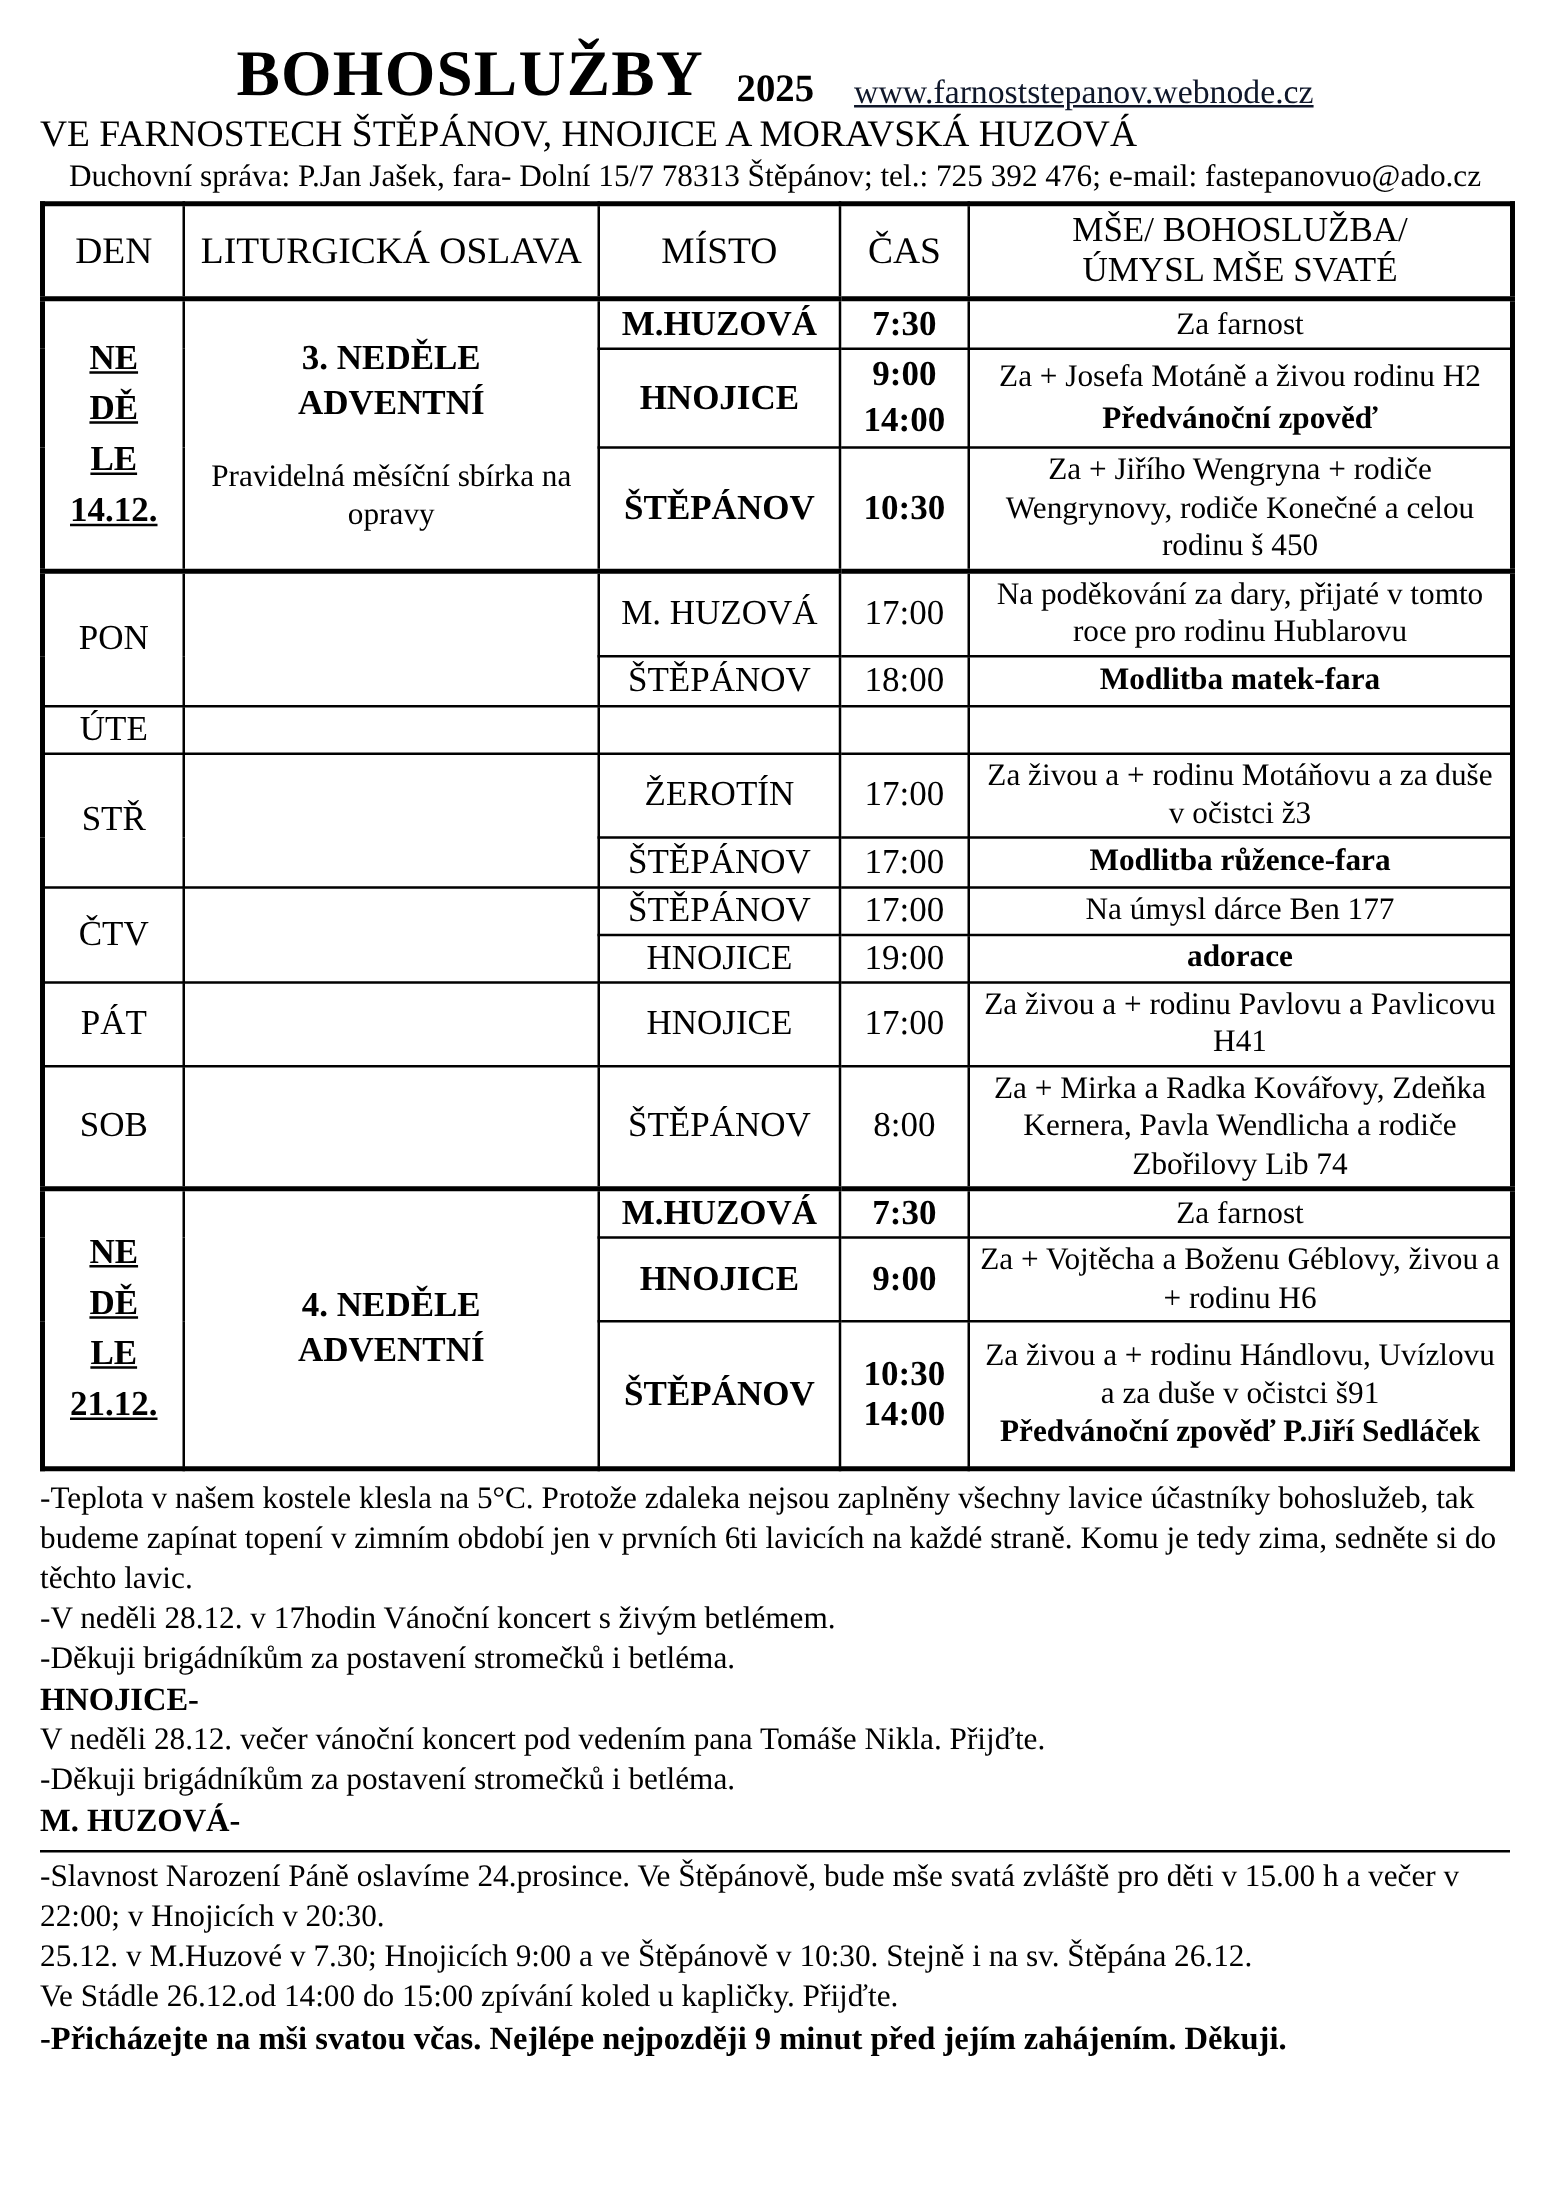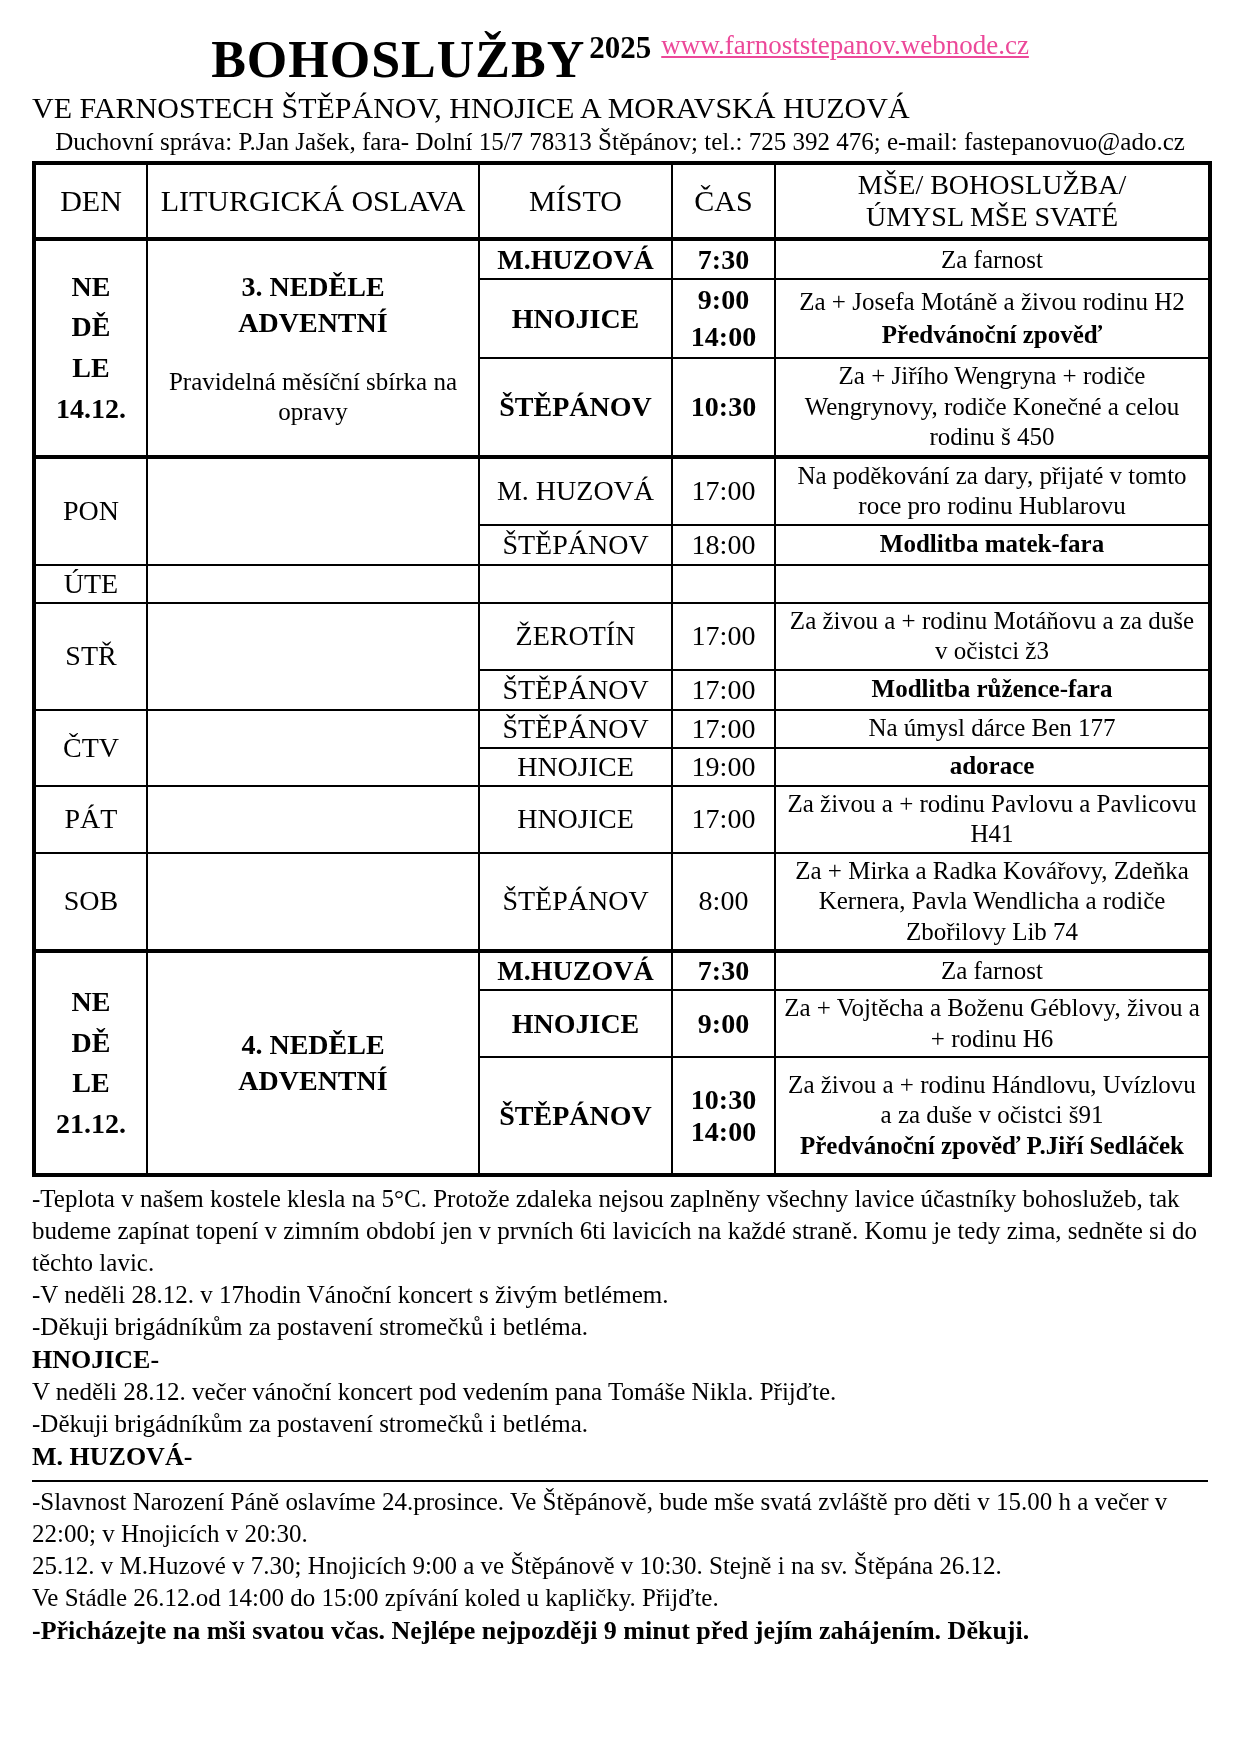--- a/index.html
+++ b/index.html
@@ -2,37 +2,37 @@
 <html><head>
 <meta charset="utf-8">
 <style>
   html,body { margin:0; padding:0; background:#ffffff; }
   .page {
     width:1240px; height:1754px; margin:0 auto; background:#ffffff;
     font-family:"Liberation Serif", serif; color:#000;
     box-sizing:border-box; padding:26px 32px 0 32px; position:relative;
   }
   
-  .title-row { display:flex; justify-content:center; align-items:flex-start; gap:4px; margin-top:4px; }
+  .title-row { display:flex; justify-content:center; align-items:flex-end; gap:26px; margin-top:4px; }
   .main-title { font-size:52px; font-weight:bold; letter-spacing:1px; }
   .title-year { font-size:31px; font-weight:bold; }
-  .site-link { font-size:27px; color:#ec4899; text-decoration:underline; margin-left:6px; }
+  .site-link { font-size:27px; color:#0f172a; text-decoration:underline; margin-left:6px; }
   .subtitle { font-size:30px; margin-top:2px; }
   .contact { text-align:center; font-size:25px; margin-top:3px; margin-bottom:5px; }
   
   table.sched { border-collapse:collapse; width:1176px; table-layout:fixed; }
   table.sched, table.sched td, table.sched th { border:2px solid #000; }
   table.sched { border:4px solid #000; }
   th.colhead { font-size:30px; font-weight:normal; text-align:center; vertical-align:middle;
                border-bottom:4px solid #000 !important; padding:4px 2px; }
   th.colhead .two-line { font-size:28px; line-height:1.15; }
   tr.thick td { border-top:4px solid #000; }
   td { text-align:center; vertical-align:middle; padding:2px 6px; overflow:hidden; }
   .den { font-size:28px; }
-  .den-bold { font-weight:bold; }
+  .den-bold { font-weight:bold;text-decoration:underline; }
   .den-line { line-height:1.45; }
   .lit-title { font-weight:bold; font-size:28px; line-height:1.3; }
   .lit-note { font-size:25px; line-height:1.2; margin-top:26px; }
   .lit-cell-top { vertical-align:middle; }
   .place { font-size:28px; }
   .time { font-size:28px; }
   .mse { font-size:25px; line-height:1.22; }
   .b { font-weight:bold; }
   .stack > div { line-height:1.3; }
   .tall-cell { height:100%; display:flex; flex-direction:column; justify-content:space-between; padding:6px 0; box-sizing:border-box; }

